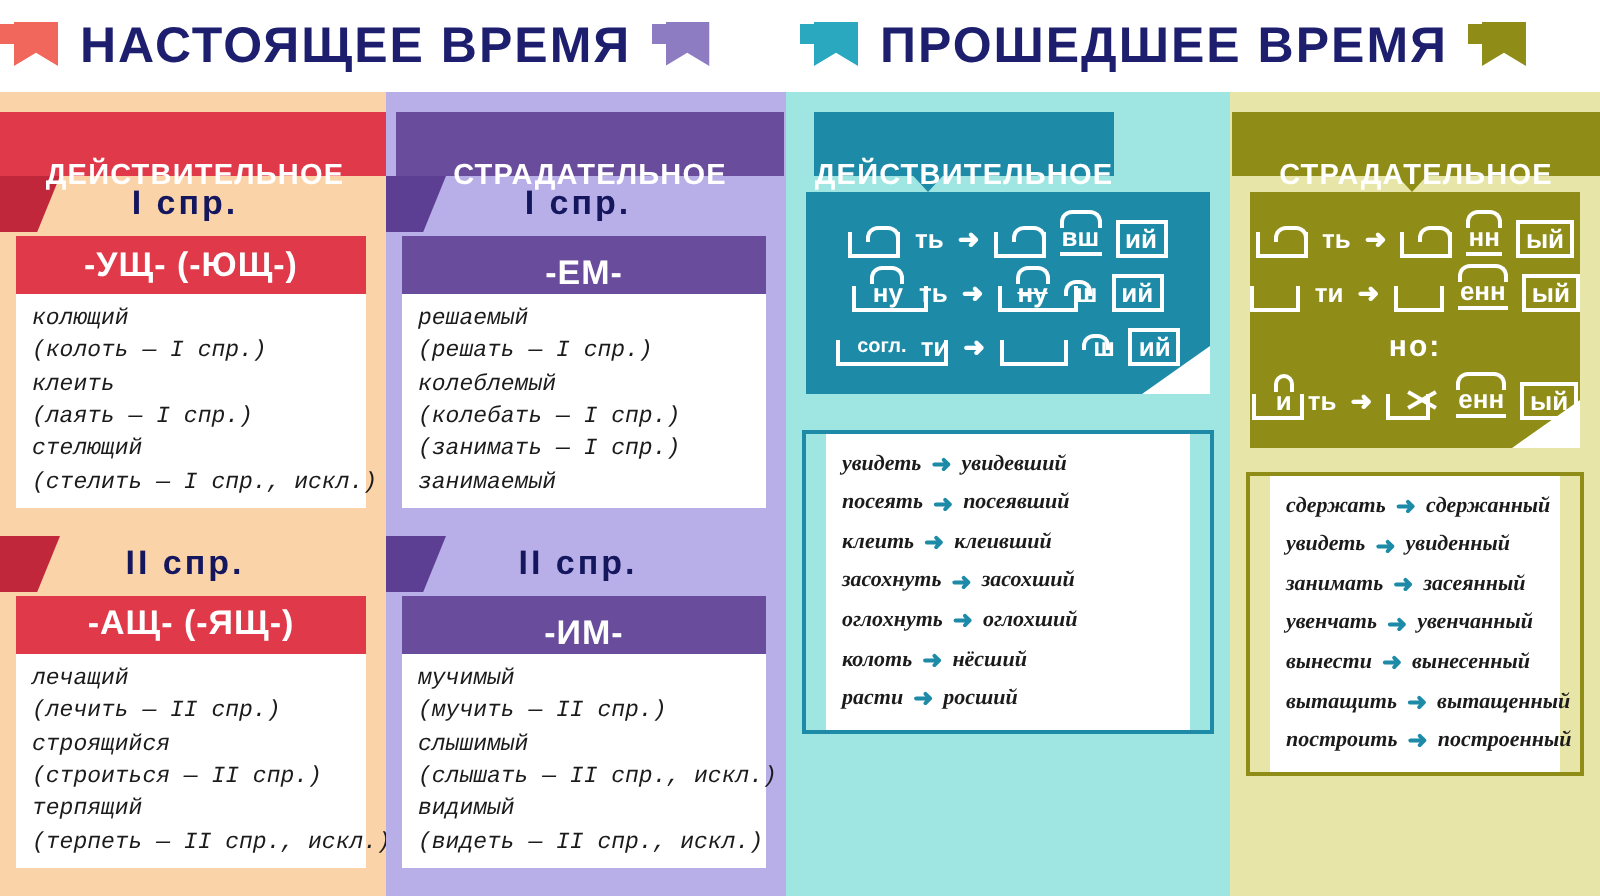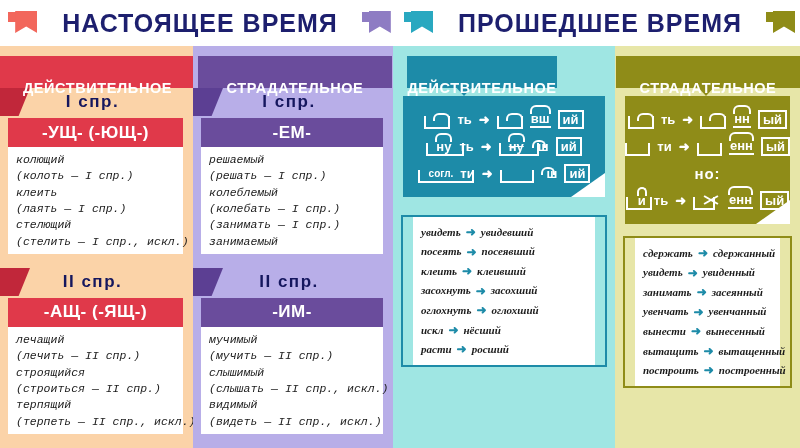--- a/index.html
+++ b/index.html
@@ -11,21 +11,21 @@
   }
   .board { position: relative; width: 800px; height: 448px; }
 
   
   .header-band {
     position: absolute; top: 0; left: 0; width: 800px; height: 46px;
     background: #ffffff; display: flex;
   }
   .header-half {
     position: relative; height: 46px; display: flex;
-    align-items: center; justify-content: center; gap: 24px;
+    align-items: center; justify-content: flex-start; gap: 10px;
   }
   .header-half.left  { width: 400px; }
   .header-half.right { width: 400px; }
   .header-title {
     font-size: 25px; font-weight: bold; letter-spacing: 1px;
     color: #1d1f6e; white-space: nowrap;
   }
 
   
   .bent-arrow { position: relative; width: 30px; height: 30px; flex: 0 0 30px; }
@@ -93,21 +93,21 @@
   }
   .examples {
     background: #ffffff; margin: 0 10px 0 8px; padding: 5px 0 4px 8px;
     font-family: "Liberation Serif", serif; font-style: italic;
     font-size: 11.5px; color: #1b1b1b; line-height: 1.42;
   }
   .examples div { white-space: nowrap; font-family: Liberation Mono, monospace; }
   .red   .fold { background: #c1273a; }
   .red   .suffix-bar { background: #e0394a; }
   .purp  .fold { background: #5c3f93; }
-  .purp  .suffix-bar { background: #6a4c9c; }
+  .purp  .suffix-bar { background: #6a4c9c; align-items: flex-end; }
 
   
   .arrow-down {
     width: 0; height: 0; margin: 0 auto;
     border-left: 11px solid transparent; border-right: 11px solid transparent;
   }
   .formula-box {
     position: relative; margin: 0 10px; padding: 10px 0 10px 0;
     color: #ffffff;
   }
@@ -355,21 +355,21 @@
             <span>засохнуть</span>
             <span class="pa">➜</span>
             <span>засохший</span>
           </div>
           <div class="prow">
             <span>оглохнуть</span>
             <span class="pa">➜</span>
             <span>оглохший</span>
           </div>
           <div class="prow">
-            <span>искл</span>
+            <span>колоть</span>
             <span class="pa">➜</span>
             <span>нёсший</span>
           </div>
           <div class="prow">
             <span>расти</span>
             <span class="pa">➜</span>
             <span>росший</span>
           </div>
         </div>
       </div>

